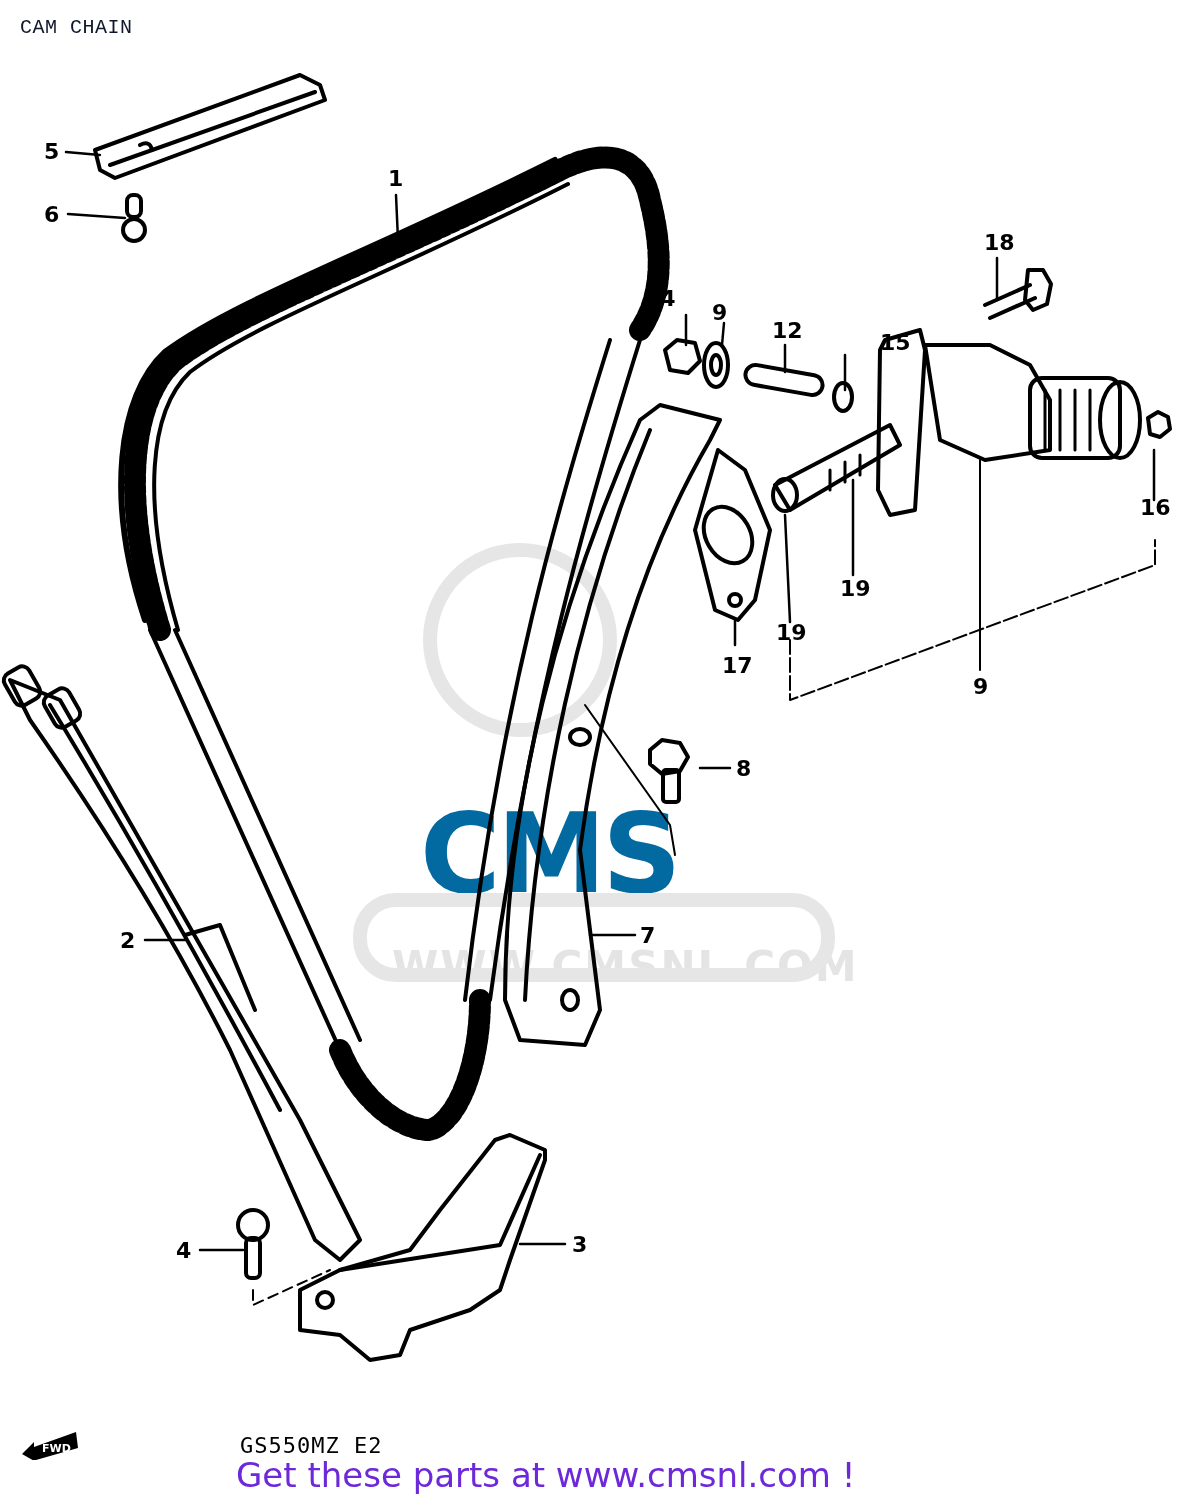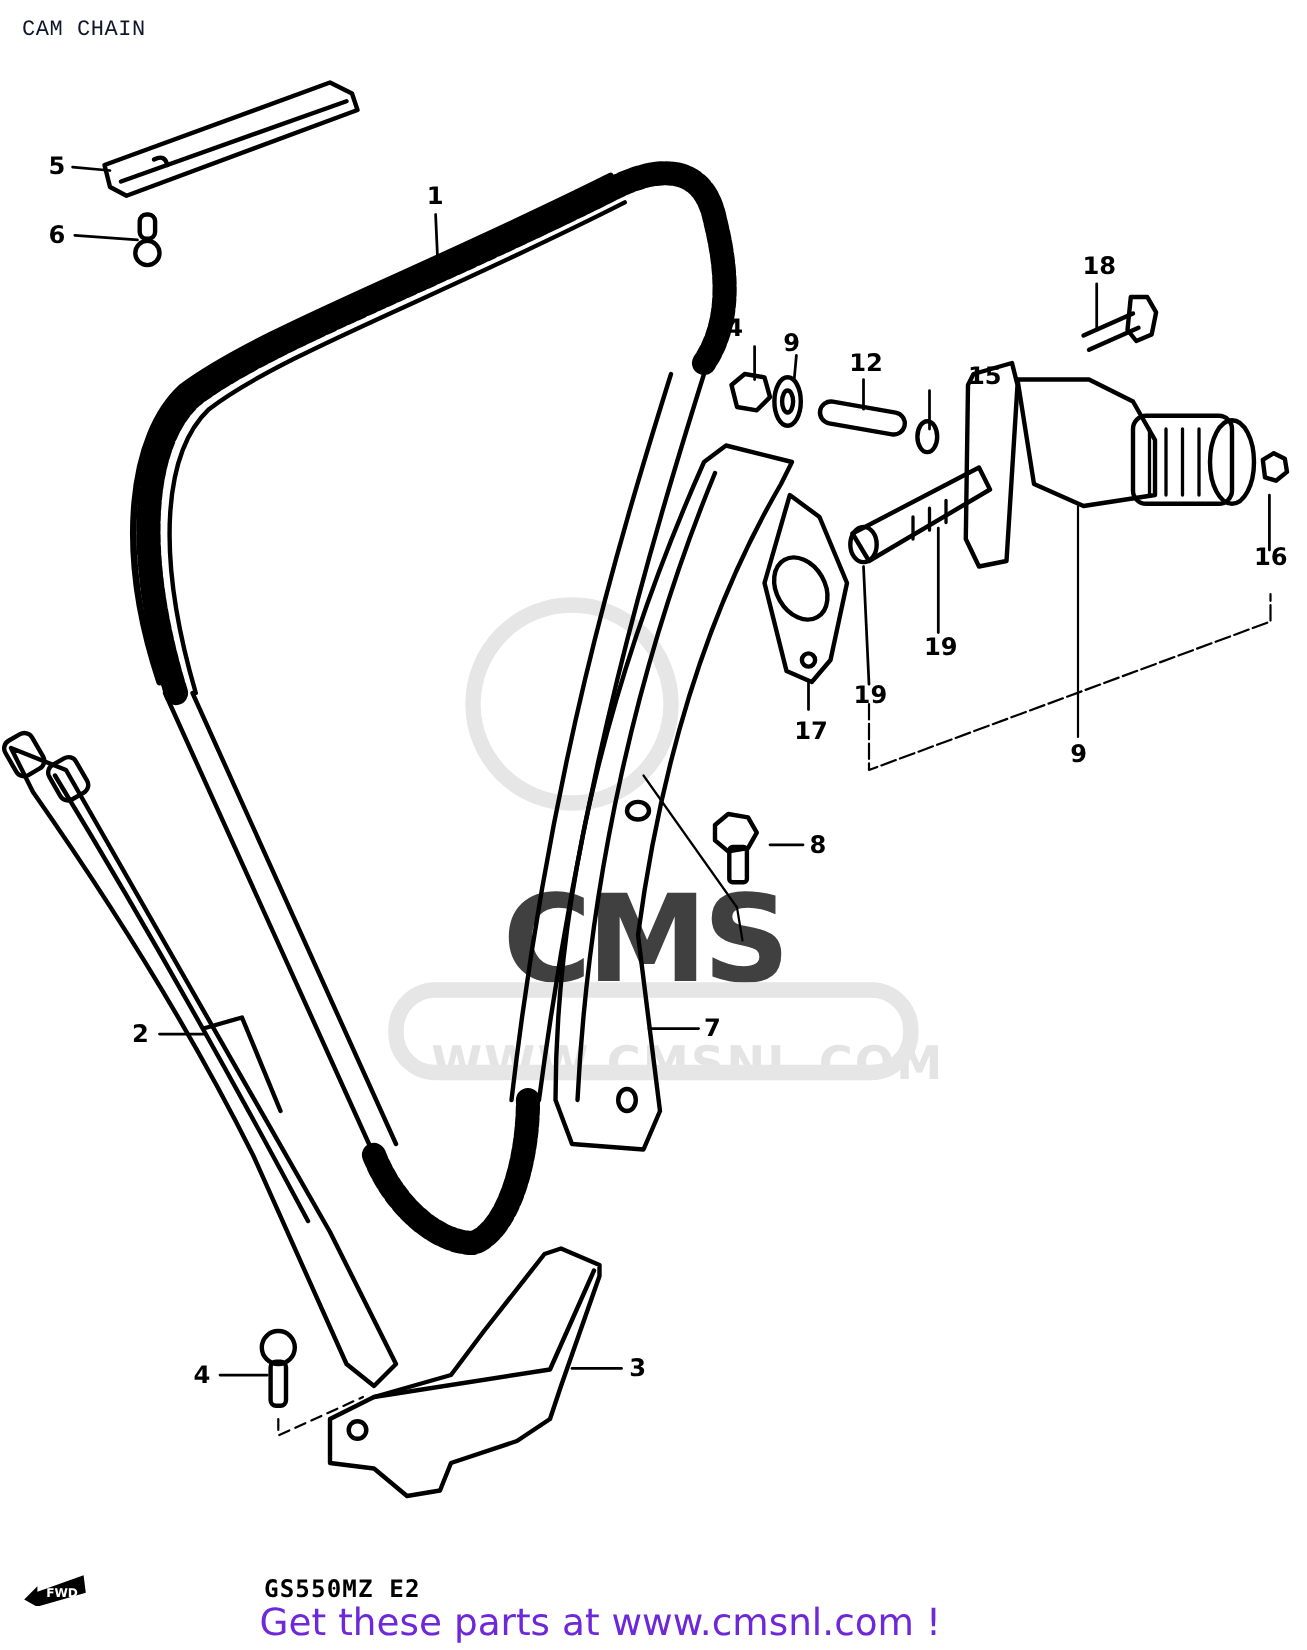--- a/index.html
+++ b/index.html
@@ -1,24 +1,24 @@
 <!DOCTYPE html>
 <html><head>
 <meta charset="utf-8">
 <style>
   html,body{margin:0;padding:0;background:#ffffff;}
   body{width:1188px;height:1500px;position:relative;overflow:hidden;font-family:"DejaVu Sans","Liberation Sans",sans-serif;}
   .title{position:absolute;left:20px;top:16px;font-size:20px;color:#0f172a;letter-spacing:0.5px;font-family:Liberation Mono, monospace;}
   .diagram{position:absolute;left:0;top:0;width:1188px;height:1500px;}
   .callout{position:absolute;font-family:"DejaVu Sans",sans-serif;font-weight:bold;font-size:22px;color:#000;line-height:1;}
-  .model{position:absolute;left:240px;top:1433px;font-family:"DejaVu Sans Mono",monospace;font-weight:bold;font-size:22px;color:#000;letter-spacing:1px;}
+  .model{position:absolute;left:240px;top:1433px;font-family:"DejaVu Sans Mono",monospace;font-weight:normal;font-size:22px;color:#000;letter-spacing:1px;}
   .cta{position:absolute;left:236px;top:1455px;font-family:"DejaVu Sans",sans-serif;font-size:34px;color:#6d28d9;white-space:nowrap;}
   .fwd{position:absolute;left:20px;top:1428px;width:60px;height:32px;}
   .wm-text{position:absolute;left:392px;top:918px;font-size:42px;font-weight:bold;color:#e4e4e4;font-family:"DejaVu Sans",sans-serif;letter-spacing:2px;margin-top:24px;}
-  .wm-logo{position:absolute;left:420px;top:790px;font-size:110px;font-weight:bold;color:#404040;font-family:"DejaVu Sans",sans-serif;letter-spacing:-4px;margin-left:37px;}
+  .wm-logo{position:absolute;left:420px;top:790px;font-size:110px;font-weight:bold;color:#0369a1;font-family:"DejaVu Sans",sans-serif;letter-spacing:-4px;}
 </style>
 </head>
 <body>
 
 <div class="title">CAM CHAIN</div>
 
 <div class="wm-logo">CMS</div>
 <div class="wm-text">WWW.CMSNL.COM</div>
 
 <svg class="diagram" viewBox="0 0 1188 1500" xmlns="http://www.w3.org/2000/svg" fill="none" stroke="#000" stroke-linecap="round" stroke-linejoin="round">

